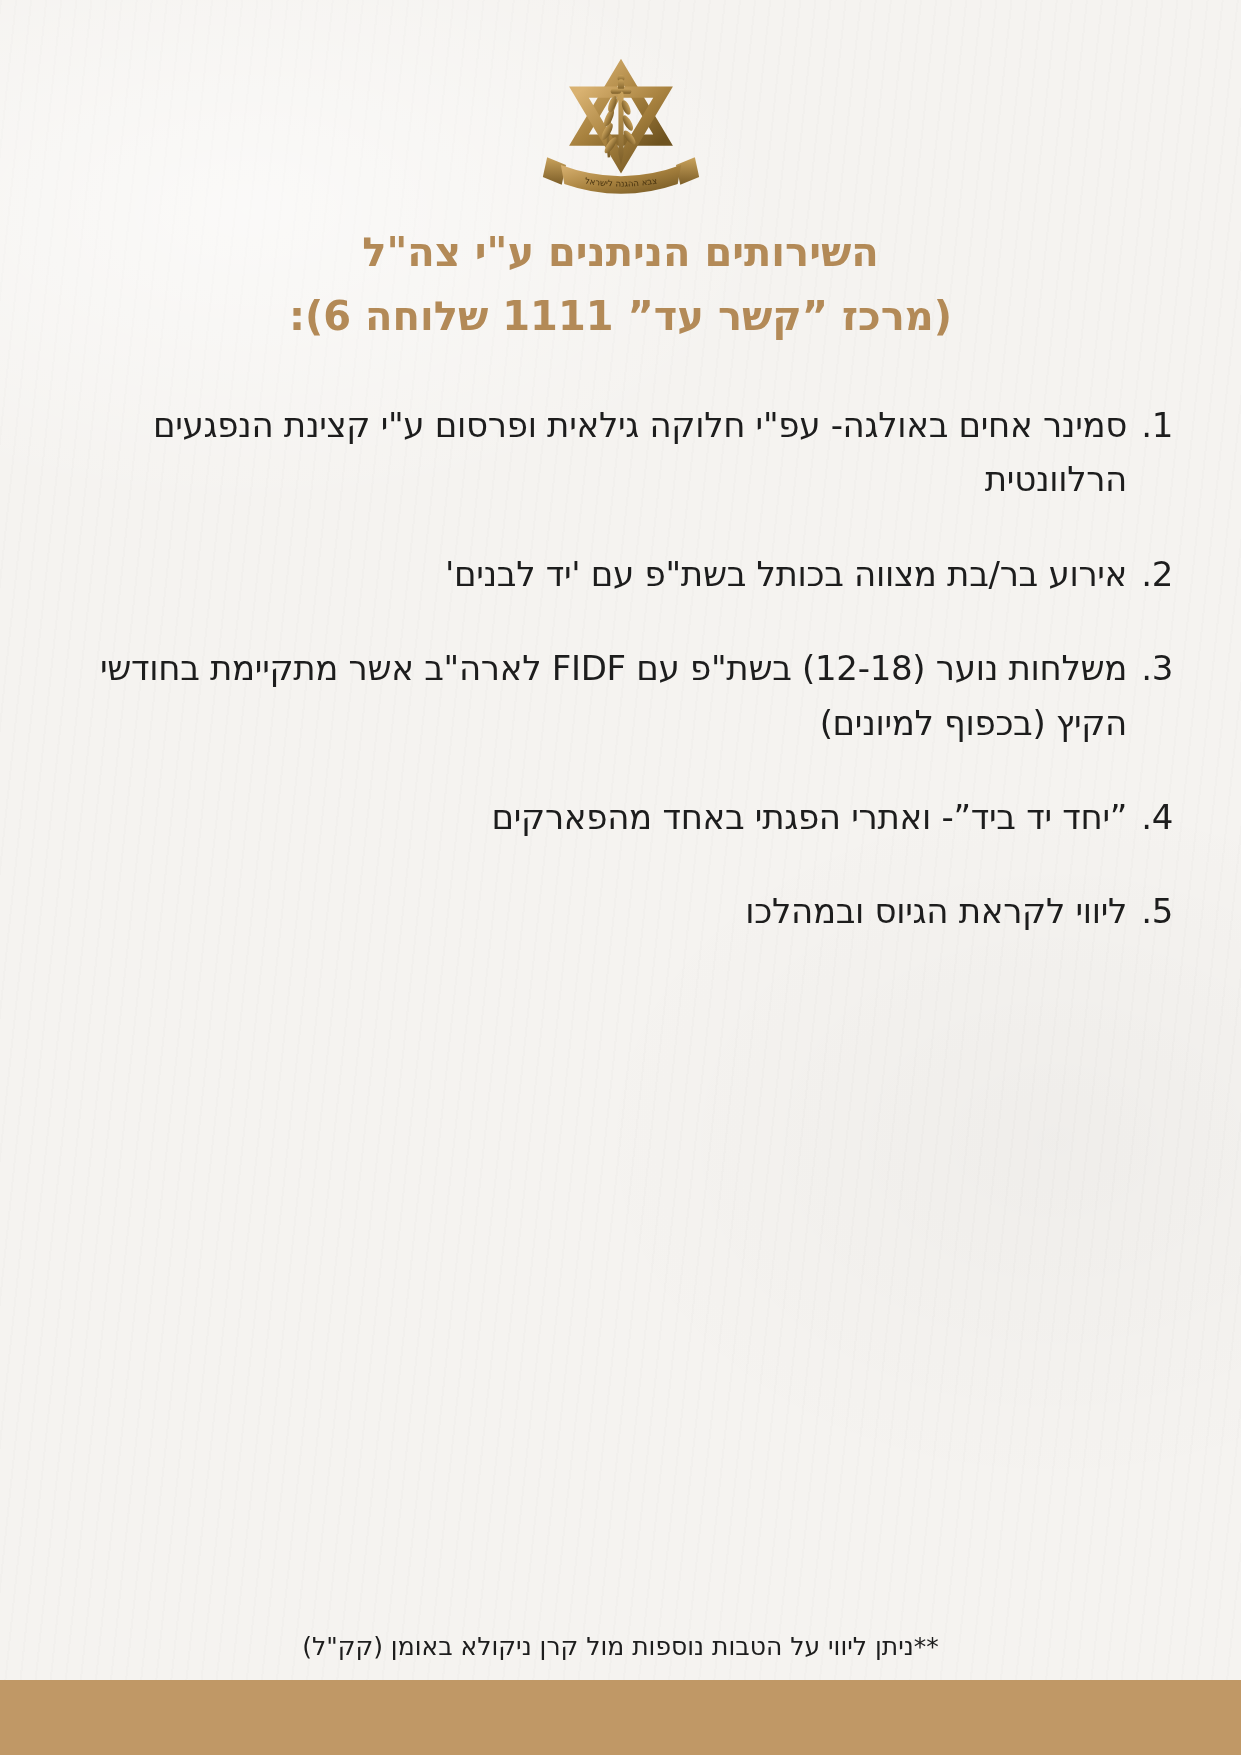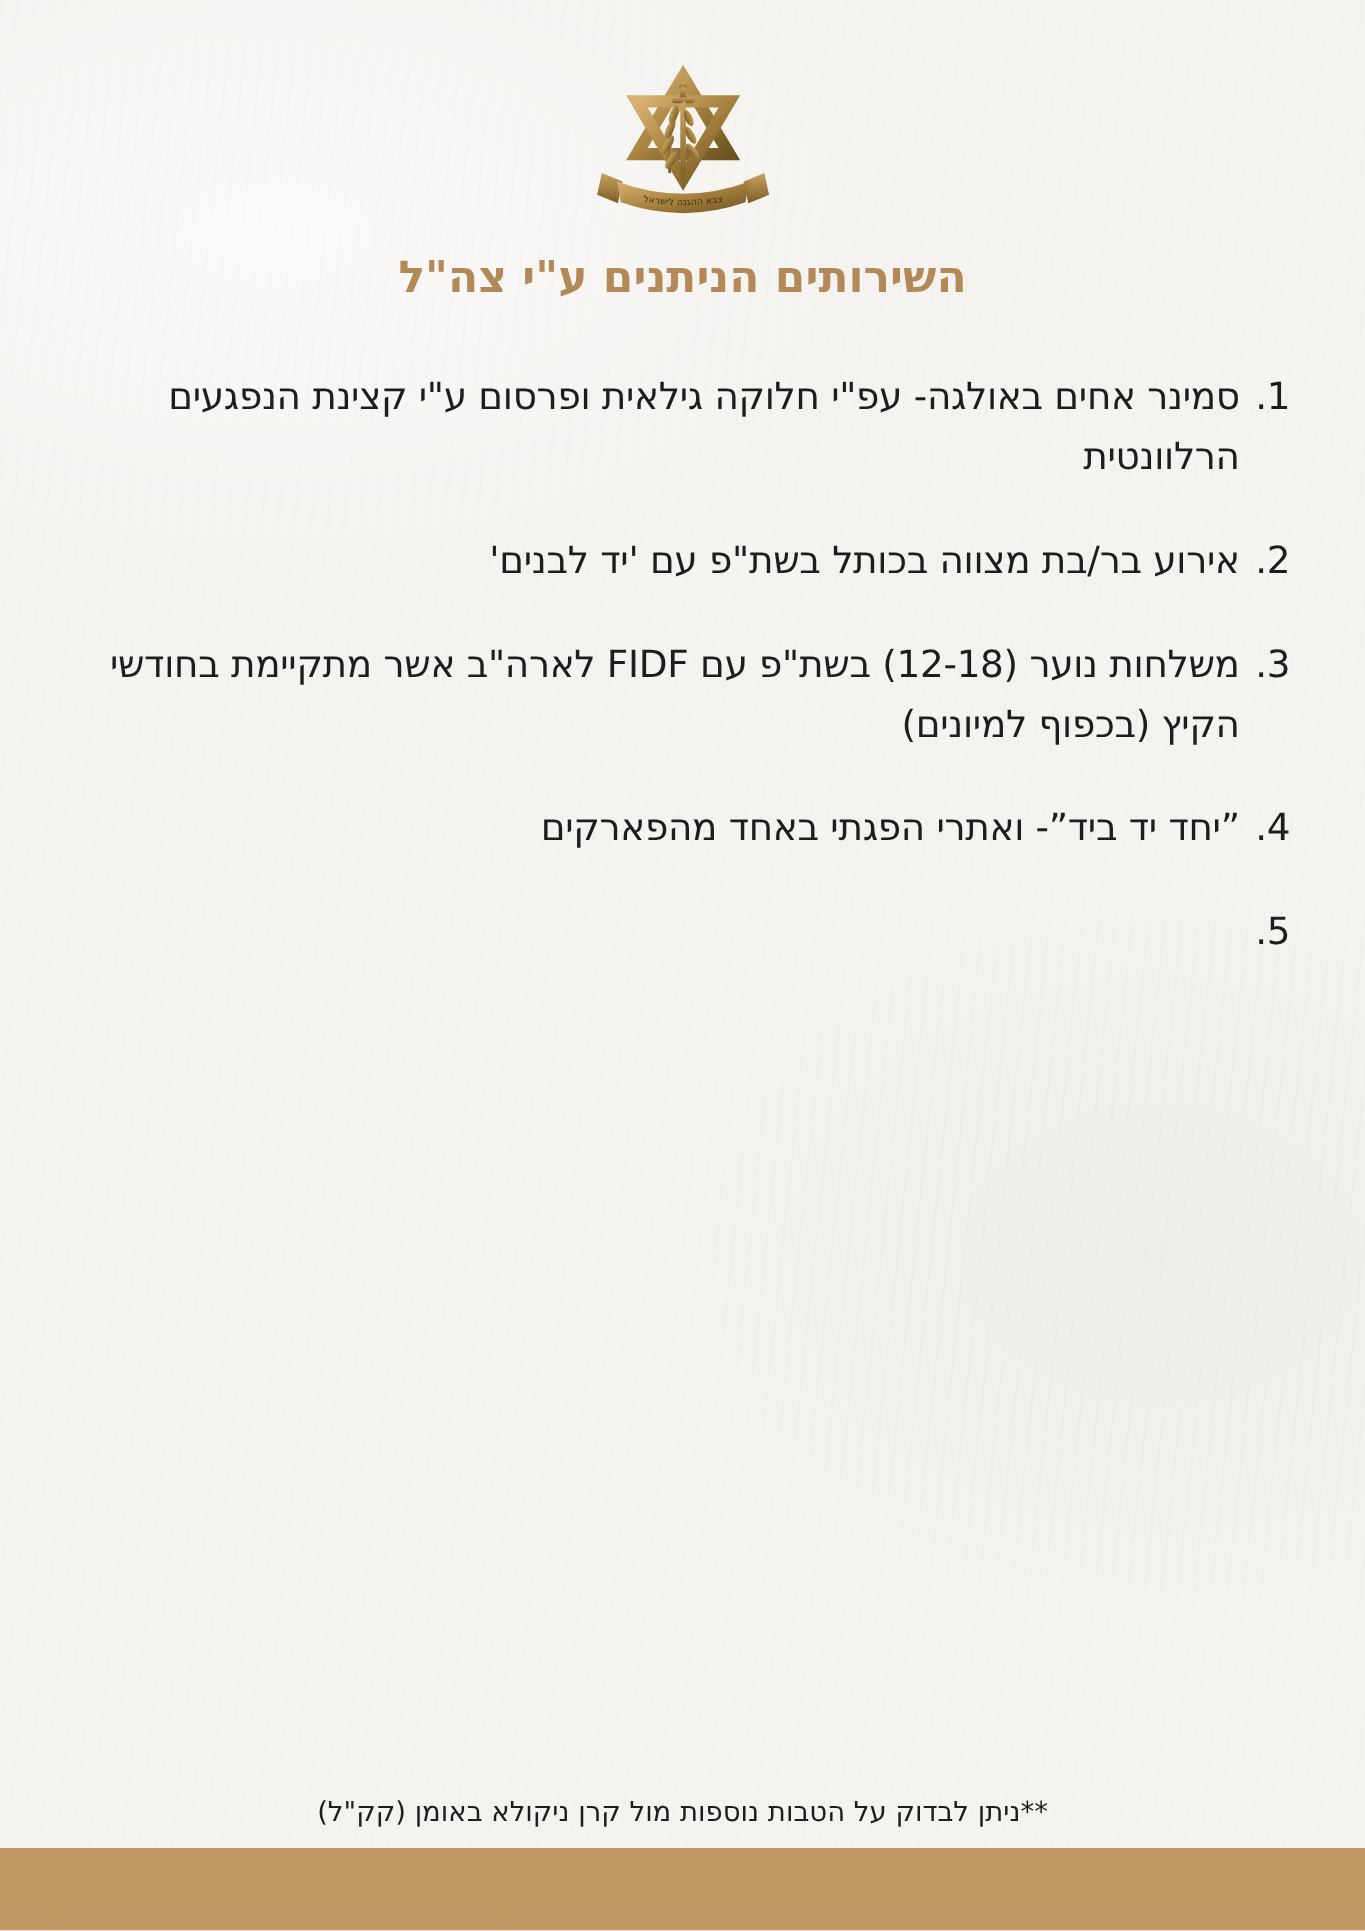--- a/index.html
+++ b/index.html
@@ -81,20 +81,21 @@
       <path d="M30 127 Q100 153 170 127 L166 149 Q100 172 34 149 Z" fill="url(#gold)"></path>
       <text font-size="10" fill="#46320f" text-anchor="middle" font-family="DejaVu Sans, sans-serif">
         <textPath href="#ribbonCurve" startOffset="50%">צבא ההגנה לישראל</textPath>
       </text>
     </g>
   </svg>
 </header>
 
 <h1 class="title">
   <span class="title-line">השירותים הניתנים ע"י צה"ל</span>
+  <span class="title-line">(מרכז ”קשר עד” 1111 שלוחה 6):</span>
 </h1>
 
 <ol class="services">
   <li class="item">
     <span class="num">1.</span>
     <span class="txt">סמינר אחים באולגה- עפ"י חלוקה גילאית ופרסום ע"י קצינת הנפגעים הרלוונטית</span>
   </li>
   <li class="item">
     <span class="num">2.</span>
     <span class="txt">אירוע בר/בת מצווה בכותל בשת"פ עם 'יד לבנים'</span>
@@ -102,20 +103,21 @@
   <li class="item">
     <span class="num">3.</span>
     <span class="txt">משלחות נוער (12-18) בשת"פ עם FIDF לארה"ב אשר מתקיימת בחודשי הקיץ (בכפוף למיונים)</span>
   </li>
   <li class="item">
     <span class="num">4.</span>
     <span class="txt">”יחד יד ביד”- ואתרי הפגתי באחד מהפארקים</span>
   </li>
   <li class="item">
     <span class="num">5.</span>
+    <span class="txt">ליווי לקראת הגיוס ובמהלכו</span>
   </li>
 </ol>
 
 <div class="footer">
-  <span class="footer-line">**ניתן לבדוק על הטבות נוספות מול קרן ניקולא באומן (קק"ל)</span>
+  <span class="footer-line">**ניתן ליווי על הטבות נוספות מול קרן ניקולא באומן (קק"ל)</span>
 </div>
 
 <div class="gold-bar"></div>
 
 </body></html>

